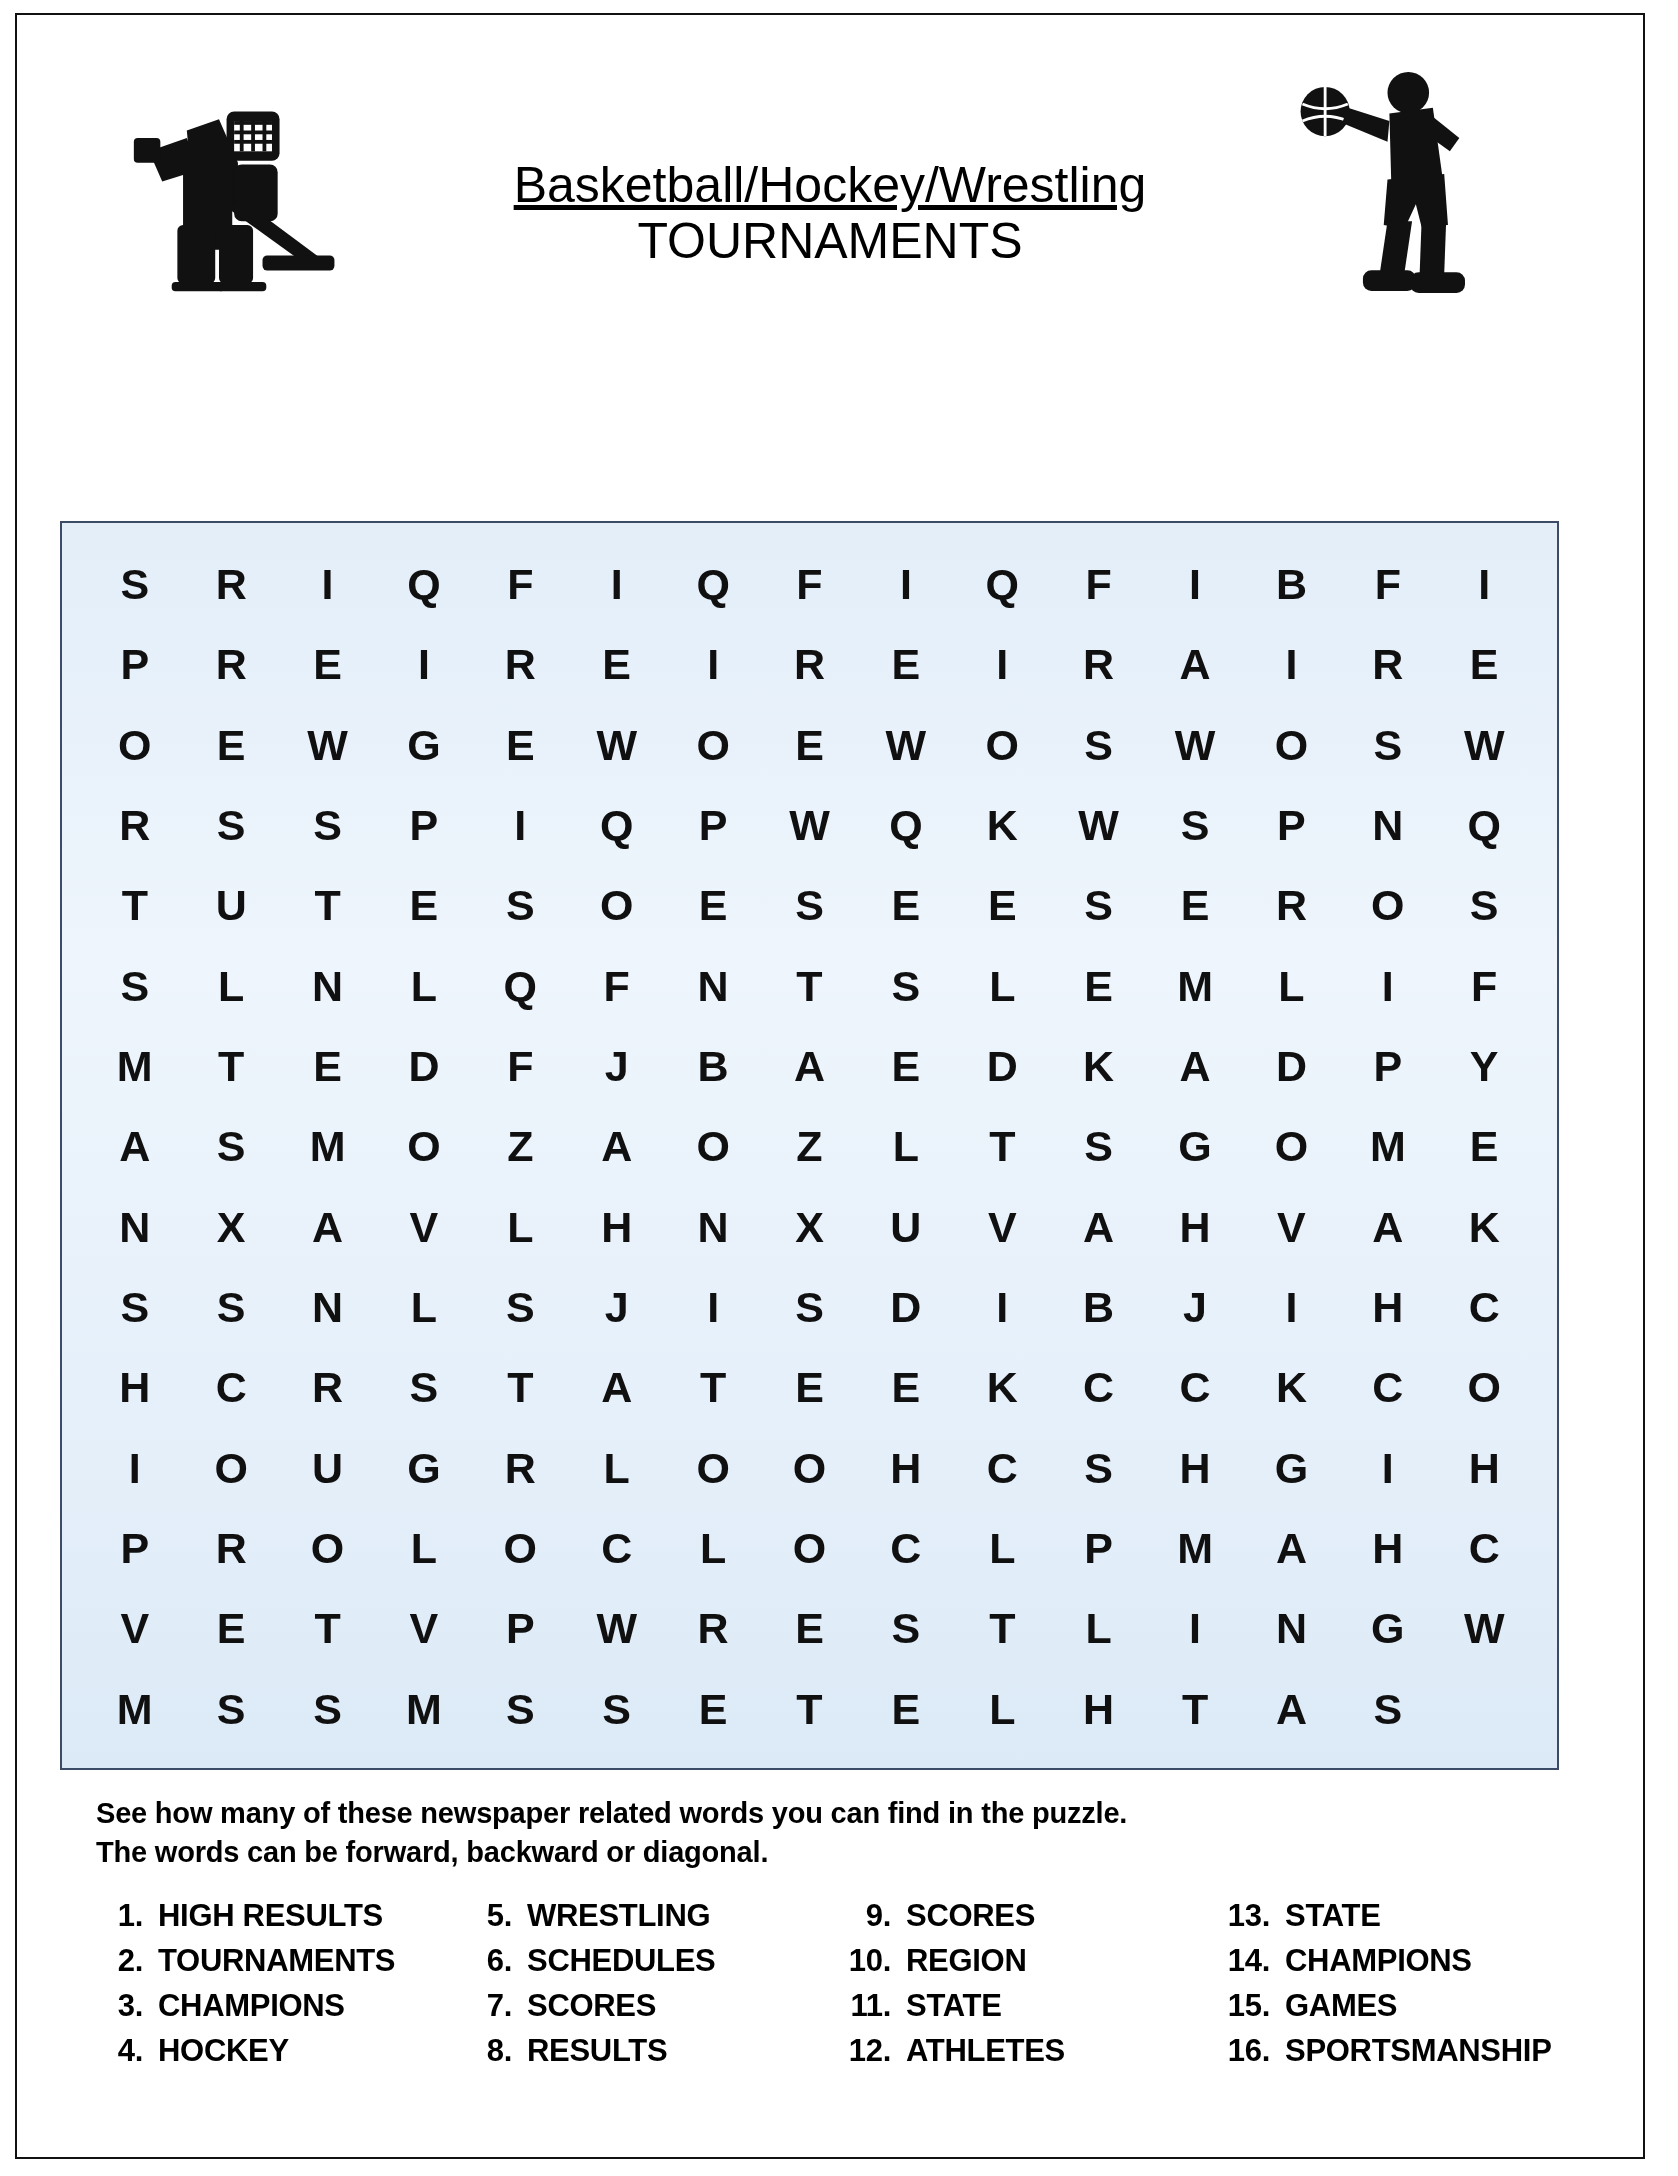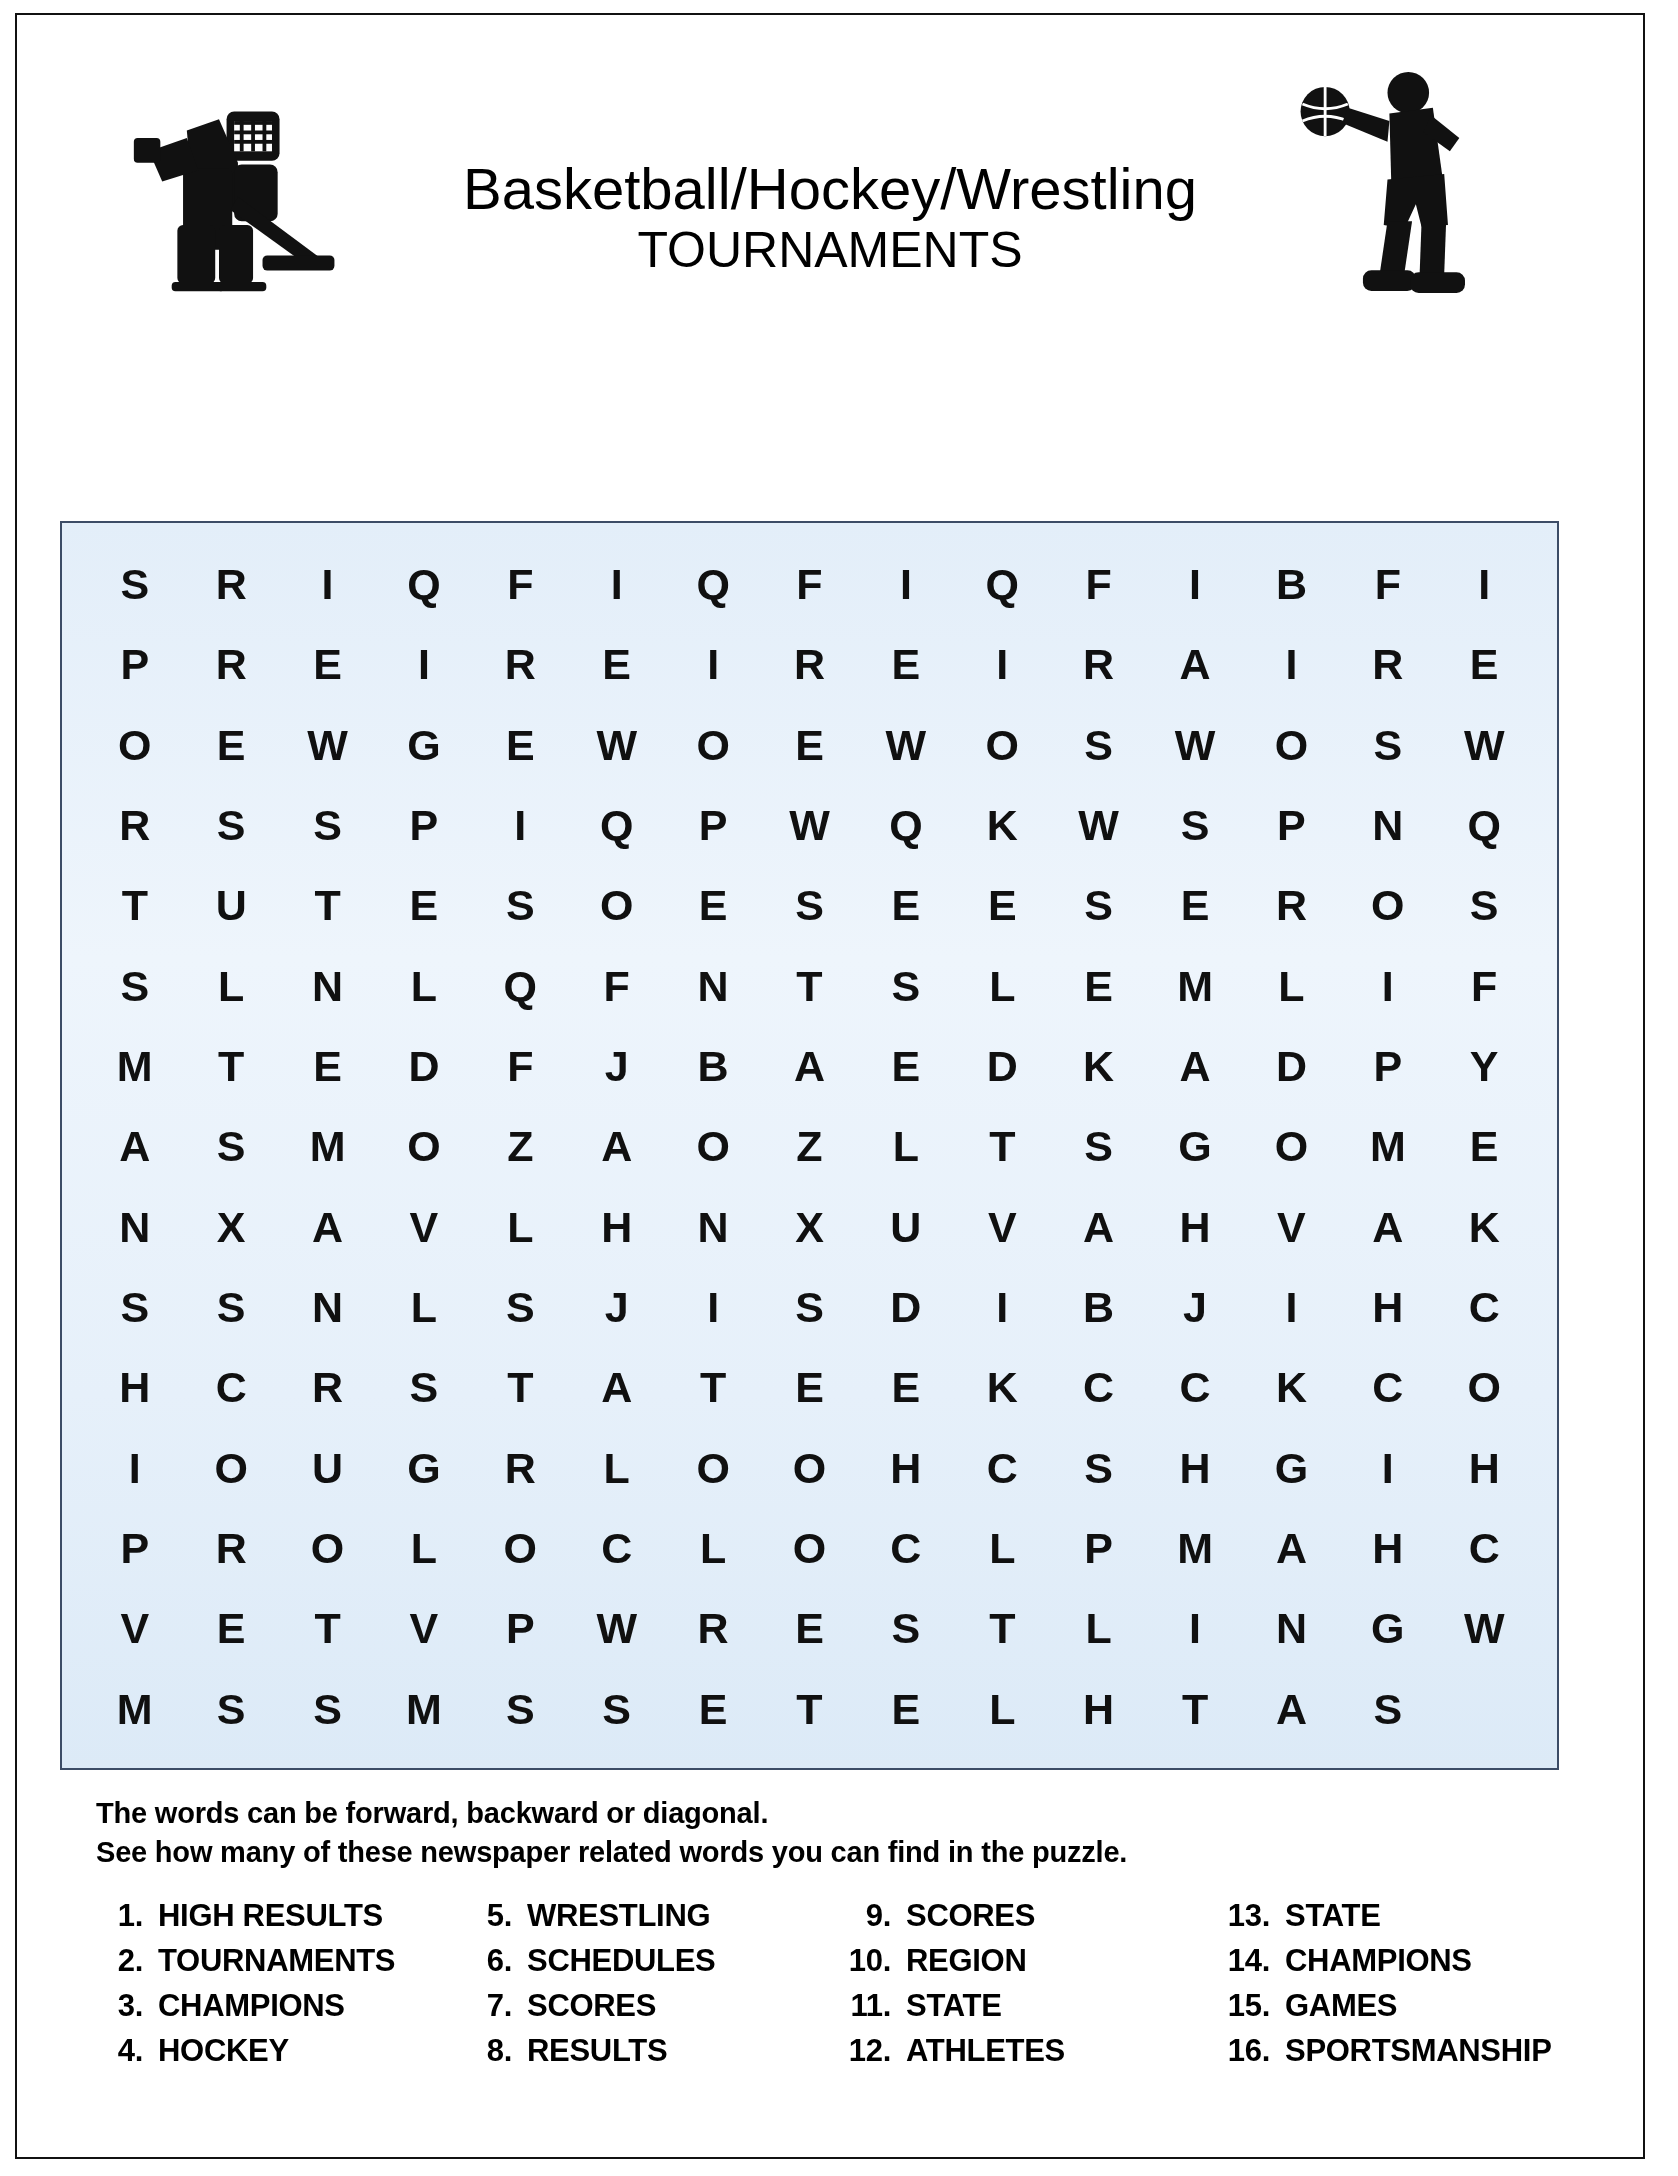--- a/index.html
+++ b/index.html
@@ -32,25 +32,26 @@
   }
   .title-block {
     position: absolute;
     left: 0;
     right: 0;
     top: 142px;
     text-align: center;
   }
   .title-line1 {
     font-family: "Liberation Sans", sans-serif;
-    font-size: 58px;
+    font-size: 50px;
     font-weight: 500;
     letter-spacing: 0px;
     line-height: 1.12;
     white-space: nowrap;
+    text-decoration: underline;
   }
   .title-line2 {
     font-family: "Liberation Sans", sans-serif;
     font-size: 50px;
     font-weight: 400;
     line-height: 1.15;
   }
   .title-main {
     margin-top: 24.6px;
     font-family: "Liberation Sans", sans-serif;
@@ -450,22 +451,22 @@
         <div class="cell">E</div>
         <div class="cell">L</div>
         <div class="cell">H</div>
         <div class="cell">T</div>
         <div class="cell">A</div>
         <div class="cell">S</div>
       </div>
   </div>
 
   <div class="instructions">
+    <div>See how many of these newspaper related words you can find in the puzzle.</div>
     <div>The words can be forward, backward or diagonal.</div>
-    <div>See how many of these newspaper related words you can find in the puzzle.</div>
   </div>
 
   <div class="wordlist" id="word-list">
       <div class="word-col">
         <div class="word-item">
           <span class="word-num">1.</span>
           <span>HIGH RESULTS</span>
         </div>
         <div class="word-item">
           <span class="word-num">2.</span>

